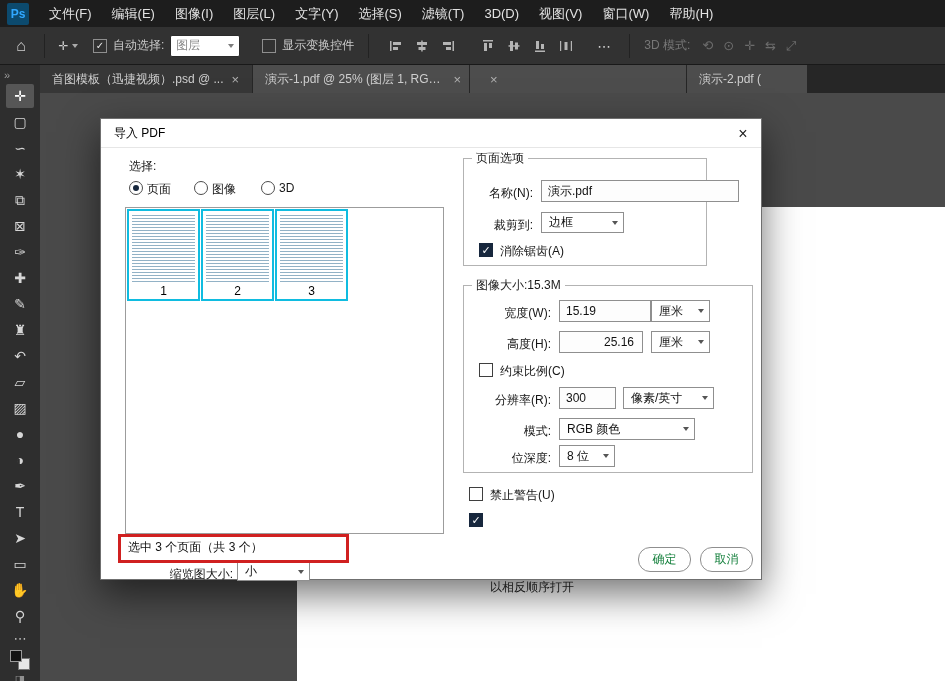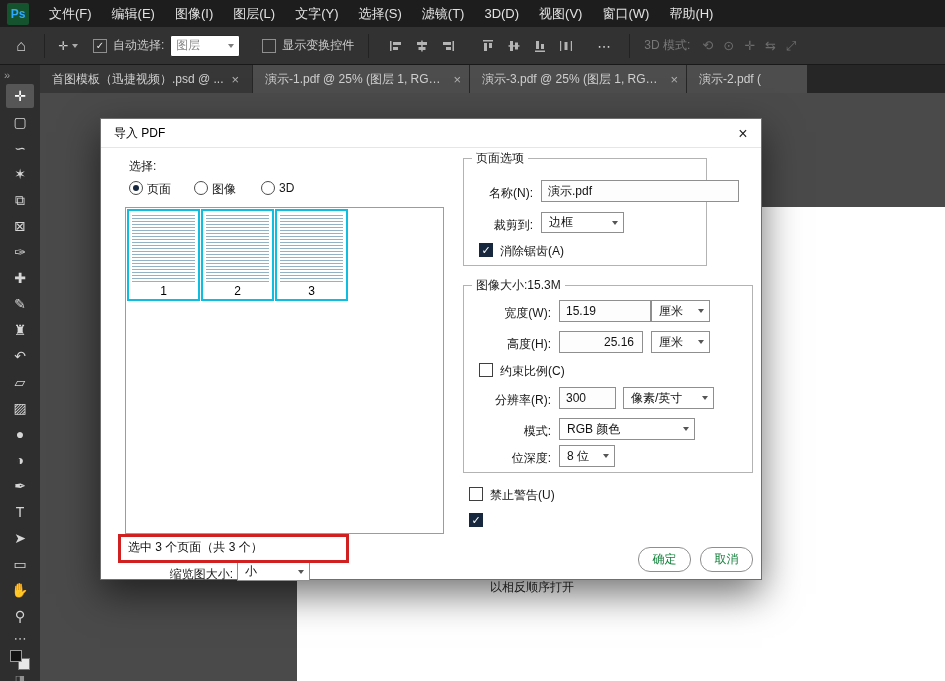--- a/index.html
+++ b/index.html
@@ -5,21 +5,21 @@
   html,body{margin:0;padding:0;}
   body{
     width:945px;height:681px;position:relative;overflow:hidden;
     background:#262626;
     font-family:"Liberation Sans","DejaVu Sans",sans-serif;
     -webkit-font-smoothing:antialiased;
   }
   
   .menubar{position:absolute;left:0;top:0;width:945px;height:27px;background:#1d1d1d;
     display:flex;align-items:center;color:#e2e2e2;font-size:13px;z-index:30;}
-  .ps-logo{width:22px;height:22px;margin:0 10px 0 7px;background:#14532d;color:#31a8ff;
+  .ps-logo{width:22px;height:22px;margin:0 10px 0 7px;background:#0c4a6e;color:#31a8ff;
     font-size:12px;font-weight:bold;display:flex;align-items:center;justify-content:center;border-radius:2px;}
   .menu-item{padding:0 10px;height:27px;line-height:27px;cursor:default;white-space:nowrap;}
   
   .optionsbar{position:absolute;left:0;top:27px;width:945px;height:38px;background:#323232;
     border-bottom:1px solid #191919;box-sizing:border-box;display:flex;align-items:center;
     color:#c9c9c9;font-size:12px;z-index:29;}
   .vsep{width:1px;height:24px;background:#222;margin:0 10px;flex:none;}
   .ob-ico{display:flex;align-items:center;justify-content:center;width:26px;height:26px;flex:none;color:#cfcfcf;}
   .caret{width:0;height:0;border-left:3.5px solid transparent;border-right:3.5px solid transparent;
     border-top:4.5px solid #aaa;display:inline-block;margin-left:3px;}
@@ -198,21 +198,20 @@
 <div class="tabbar">
   <div class="tab" style="width:212px;">
     <span class="lbl">首图模板（迅捷视频）.psd @ ...</span>
     <span class="x-ico"></span>
   </div>
   <div class="tab lite" style="width:216px;">
     <span class="lbl">演示-1.pdf @ 25% (图层 1, RGB...</span>
     <span class="x-ico"></span>
   </div>
   <div class="tab lite" style="width:216px;">
-    <span class="lbl">演示-3.pdf @ 25% (图层 1, RGB...</span>
     <span class="x-ico"></span>
   </div>
   <div class="tab lite" style="width:120px;">
     <span class="lbl">演示-2.pdf (</span>
   </div>
 </div>
 
 <div class="toolrail">
   <span class="rail-expand">»</span>
   <span class="tool active">✛</span>

